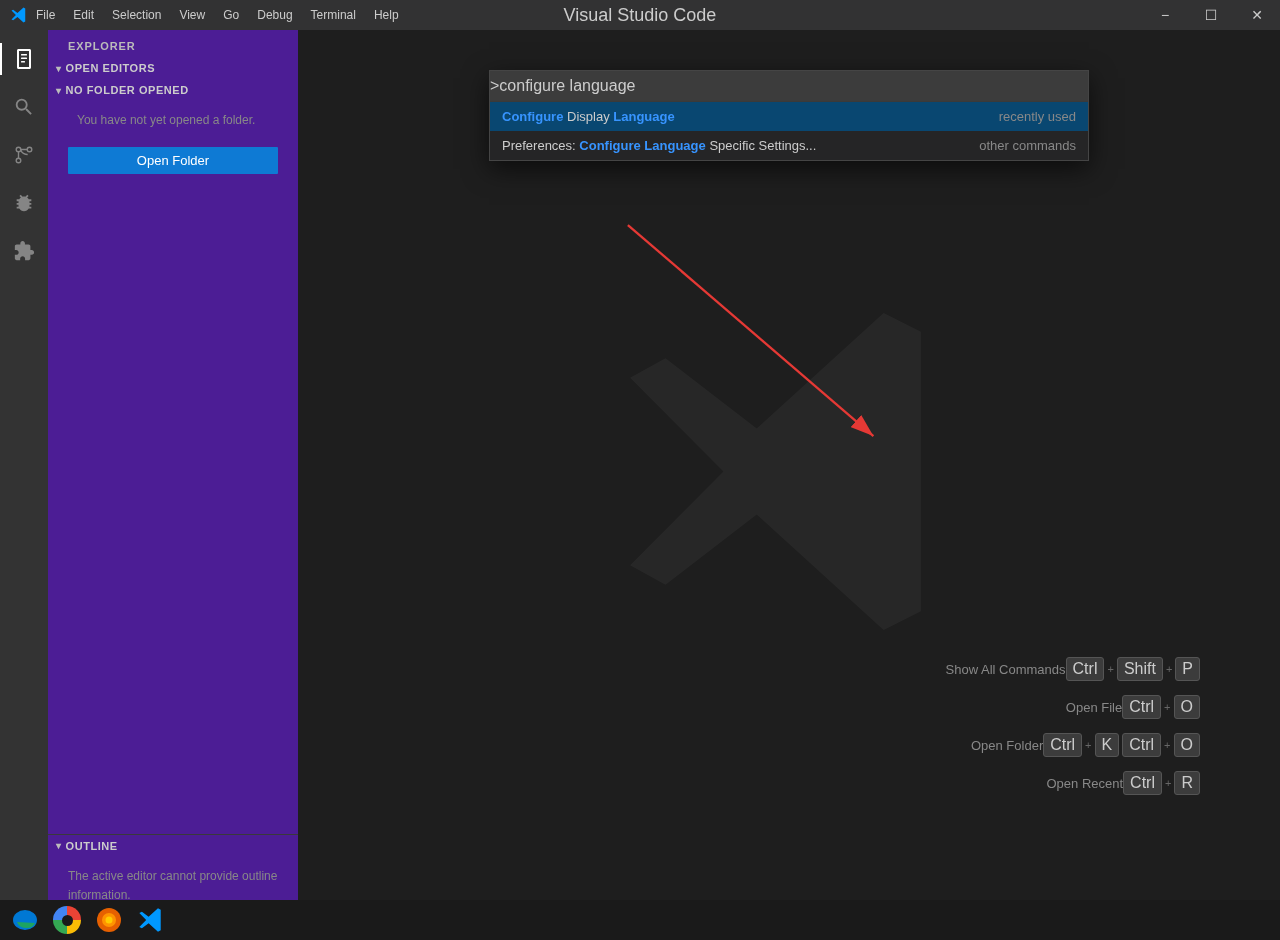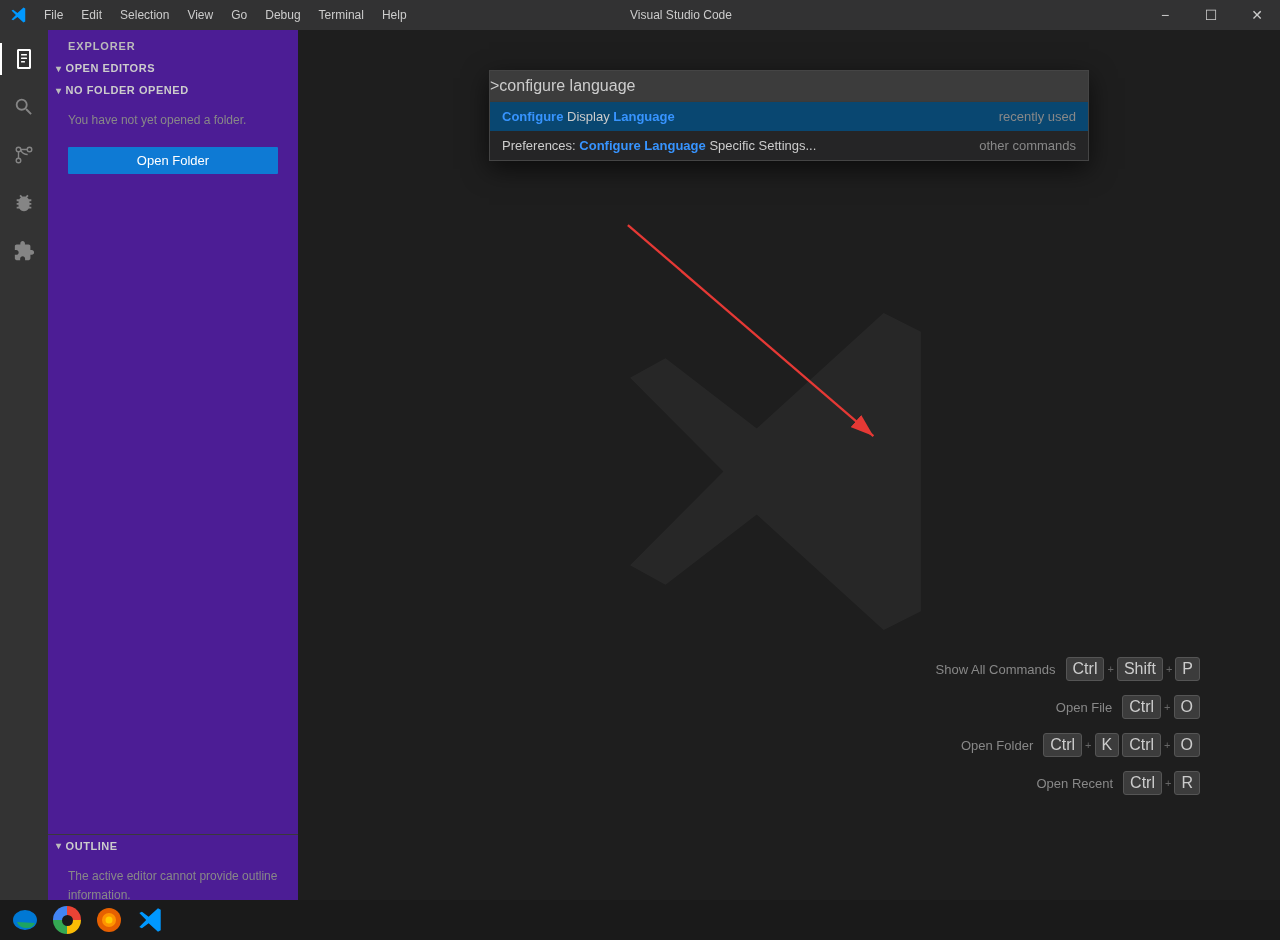--- a/index.html
+++ b/index.html
@@ -19,21 +19,20 @@
       background: #323233;
       display: flex;
       align-items: center;
       justify-content: space-between;
       padding: 0 0 0 10px;
       user-select: none;
     }
     .titlebar-left {
       display: flex;
       align-items: center;
-      gap: 8px;
     }
     .vscode-logo {
       width: 18px;
       height: 18px;
     }
     .menu-bar {
       display: flex;
       align-items: center;
       gap: 2px;
     }
@@ -42,22 +41,21 @@
       color: #ccc;
       cursor: pointer;
       font-size: 12px;
       border-radius: 3px;
     }
     .titlebar-title {
       position: absolute;
       left: 50%;
       transform: translateX(-50%);
       color: #ccc;
-      font-size: 12px;
-      margin-left: 41px;
+      font-size: 18px;
     }
     .titlebar-controls {
       display: flex;
       align-items: center;
     }
     .title-btn {
       width: 46px;
       height: 30px;
       display: flex;
       align-items: center;
@@ -138,21 +136,21 @@
       font-weight: 700;
       letter-spacing: 0.05em;
       text-transform: uppercase;
     }
     .chevron {
       margin-right: 4px;
       font-size: 10px;
       color: #bbb;
     }
     .sidebar-empty-msg {
-      padding: 10px 20px;
+      padding: 10px 29px;
       color: #888;
       font-size: 12px;
       line-height: 1.5;
     }
     .open-folder-btn {
       margin: 8px 20px;
       padding: 6px 14px;
       background: #0e7ad4;
       color: #fff;
       border: none;
@@ -215,21 +213,21 @@
       bottom: 120px;
       right: 80px;
       display: flex;
       flex-direction: column;
       gap: 14px;
       align-items: flex-end;
     }
     .shortcut-row {
       display: flex;
       align-items: center;
-      gap: 10px;
+      gap: 0;
     }
     .shortcut-label {
       color: #888;
       font-size: 13px;
     }
     .shortcut-keys {
       display: flex;
       align-items: center;
       gap: 3px;
     }

